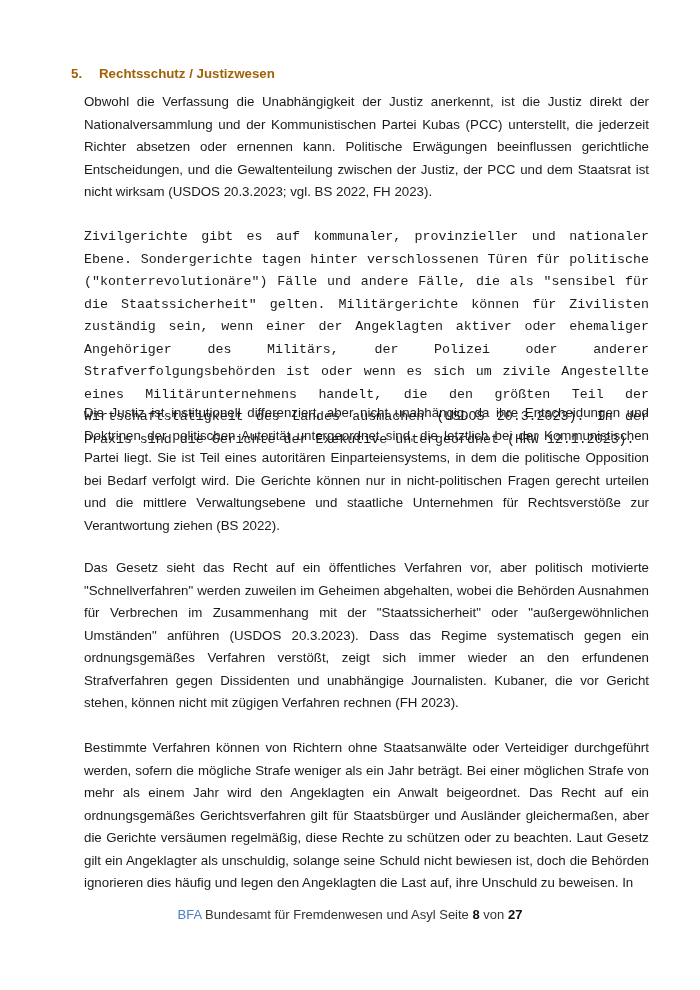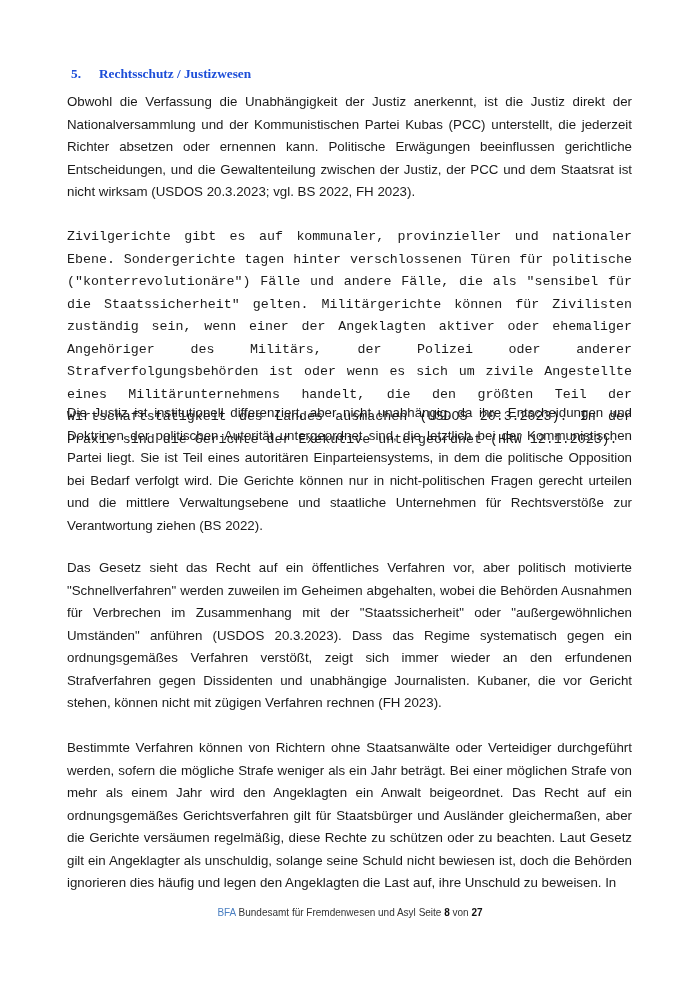--- a/index.html
+++ b/index.html
@@ -20,49 +20,48 @@
       left: 67px;
       top: 0;
       width: 565px;
     }
     .heading {
       position: absolute;
       left: 4px;
       top: 66px;
       font-size: 13.3px;
       font-weight: bold;
-      color: #1d4ed8;
+      color: #a16207;
       white-space: nowrap;
-      font-family: Liberation Serif, serif;
     }
     .heading .num {
       display: inline-block;
       width: 28px;
     }
     .para {
       position: absolute;
-      left: 0;
+      left: 17px;
       width: 565px;
       font-size: 13.3px;
       line-height: 22.5px;
       text-align: justify;
       margin: 0;
     }
     #p1 { top: 91px; }
     #p2 { top: 226px; font-family: Liberation Mono, monospace; }
     #p3 { top: 402px; }
     #p4 { top: 557px; }
     #p5 { top: 737px; }
     .footer {
       position: absolute;
       top: 907px;
       left: 0;
       width: 700px;
       text-align: center;
-      font-size: 10px;
+      font-size: 13px;
       color: #333;
       white-space: nowrap;
     }
     .footer .brand { color: #4a7fc1; }
     .footer b { font-weight: bold; color: #111; }
   </style>
 </head>
 <body>
 
 <div class="page">

